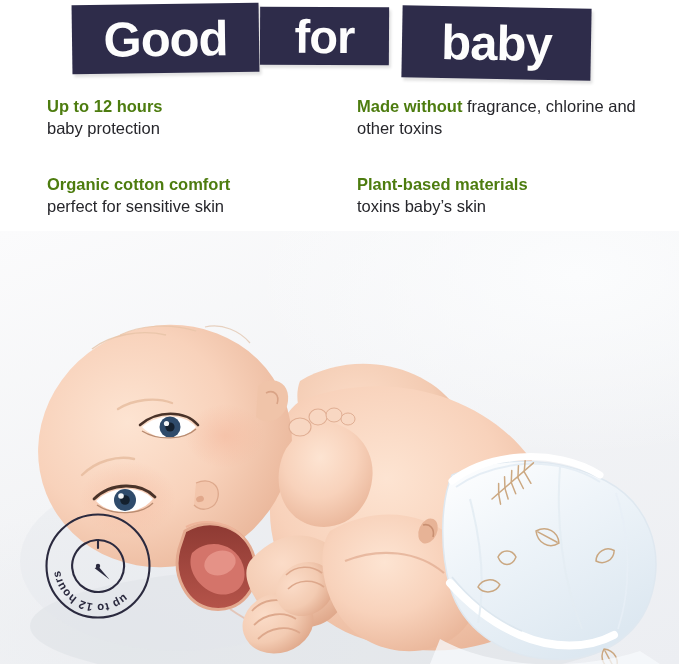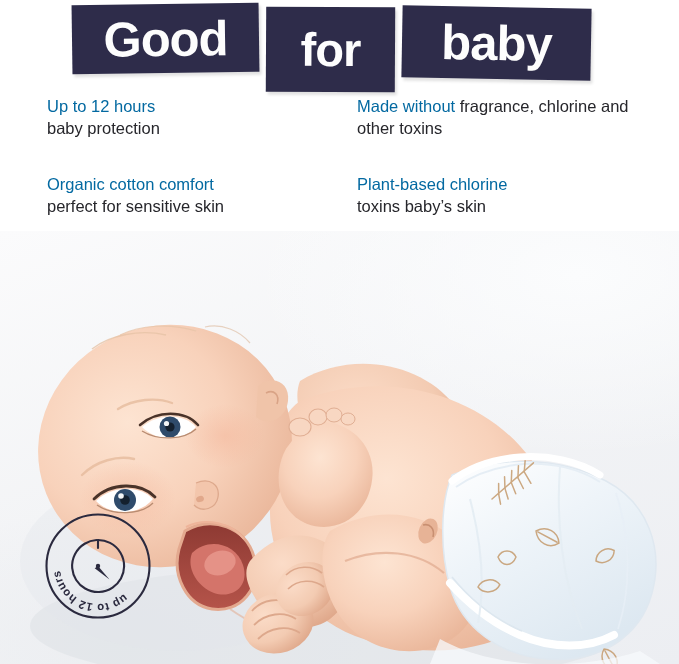--- a/index.html
+++ b/index.html
@@ -23,34 +23,34 @@
     box-shadow:2px 3px 3px rgba(0,0,0,.12);
   }
   .hl-box span {
     color:#fdfdfd;
     font-weight:bold;
     letter-spacing:-1px;
     white-space:nowrap;
   }
   .hl-good { left:72px;  top:4px;  width:187px; height:69px; transform:rotate(-0.8deg); }
   .hl-good span { font-size:49px; }
-  .hl-for  { left:266px; top:7px;  width:129px; height:85px; transform:rotate(0.3deg); }
+  .hl-for  { left:260px; top:7px;  width:129px; height:58px; transform:rotate(0.3deg); }
   .hl-for span { font-size:47px; }
   .hl-baby { left:402px; top:7px;  width:189px; height:72px; transform:rotate(1.0deg); }
   .hl-baby span { font-size:49px; }
 
   
   .features { position:absolute; left:47px; top:96px; width:610px; height:130px; }
   .feat { position:absolute; width:290px; }
   .f1 { left:0;   top:0; }
   .f2 { left:310px; top:0; }
   .f3 { left:0;   top:78px; }
   .f4 { left:310px; top:78px; }
   .feat p { font-size:16.5px; line-height:1.32; color:#26262b; }
-  .feat .hi { color:#0369a1; font-weight:normal; }
+  .feat .hi { color:#4d7c0f; font-weight:bold; }
   .feat .hdr { display:block; }
 
   
   .photo {
     position:absolute; left:0; top:231px; width:679px; height:433px;
     overflow:hidden;
     background:
       radial-gradient(ellipse 60% 50% at 18% 95%, #eceef1 0%, rgba(236,238,241,0) 62%),
       radial-gradient(ellipse 70% 60% at 85% 10%, #fbfcfd 0%, rgba(251,252,253,0) 70%),
       linear-gradient(160deg,#fbfbfc 0%,#f3f4f6 45%,#eceef2 100%);
@@ -95,21 +95,21 @@
 
     <div class="feat f3">
       <p>
         <span class="hi hdr">Organic cotton comfort</span>
         <span>perfect for sensitive skin</span>
       </p>
     </div>
 
     <div class="feat f4">
       <p>
-        <span class="hi hdr">Plant-based chlorine</span>
+        <span class="hi hdr">Plant-based materials</span>
         <span>toxins baby’s skin</span>
       </p>
     </div>
   </div>
 
   <div class="photo">
     <svg width="679" height="433" viewBox="0 0 679 433" xmlns="http://www.w3.org/2000/svg" aria-hidden="true">
       <defs>
         <radialGradient id="skinA" cx="40%" cy="35%" r="70%">
           <stop offset="0%" stop-color="#fde4d2"></stop>

